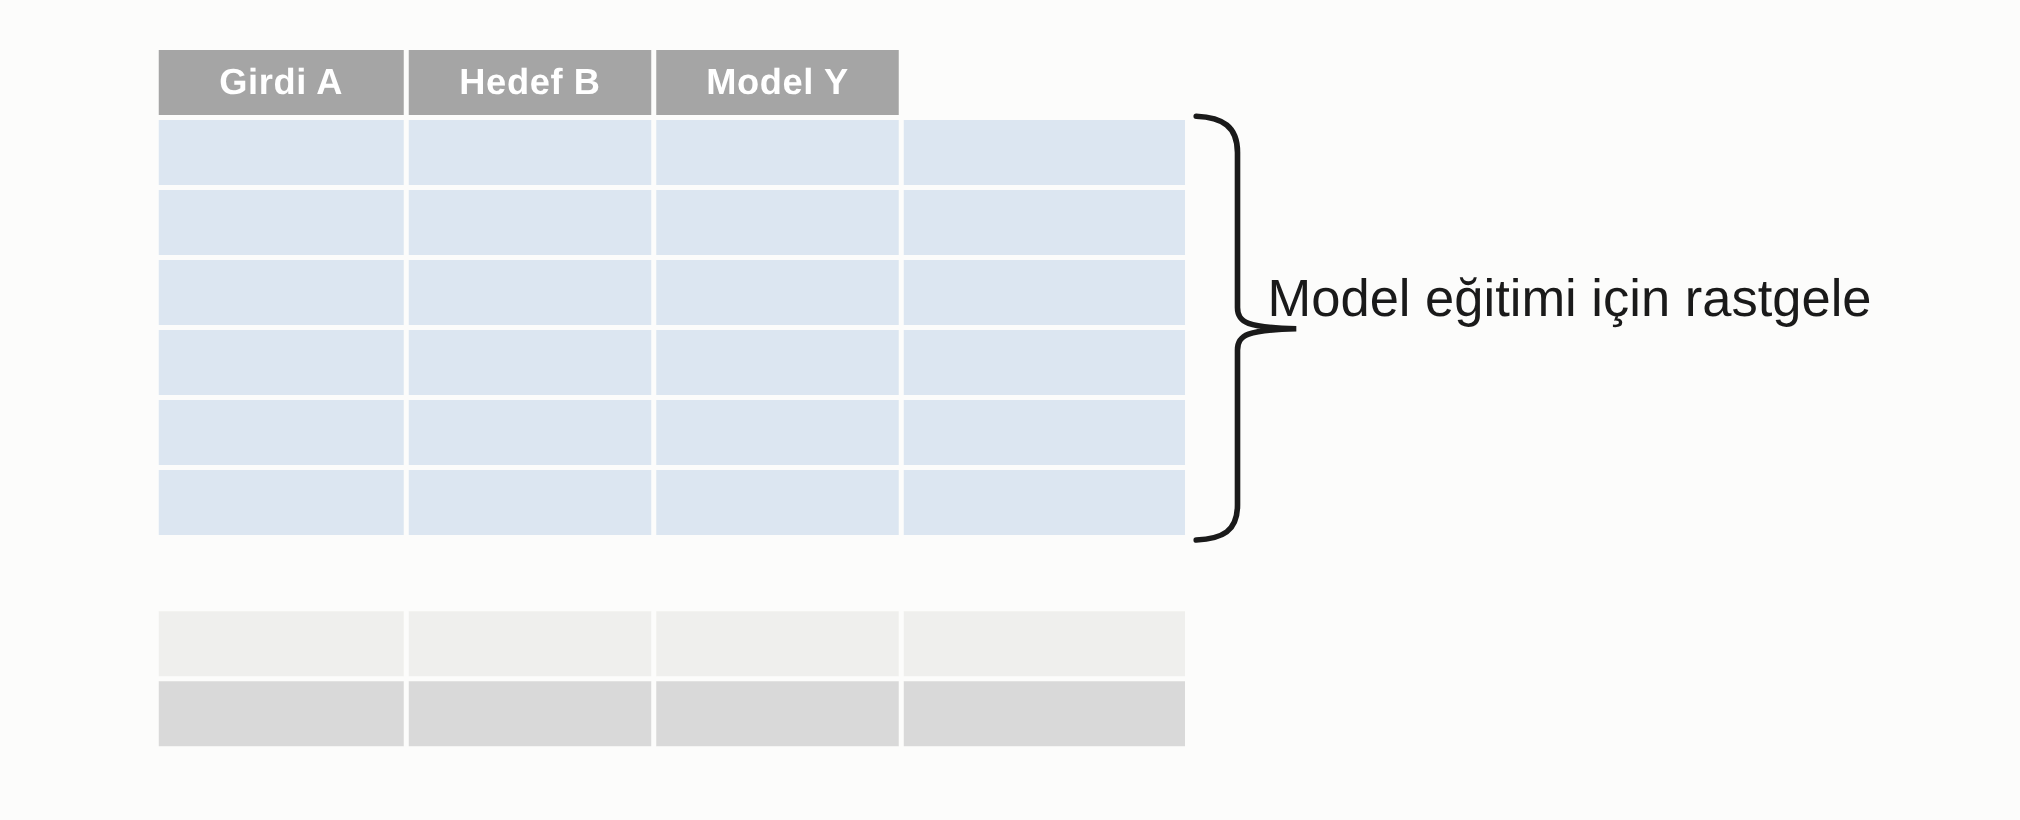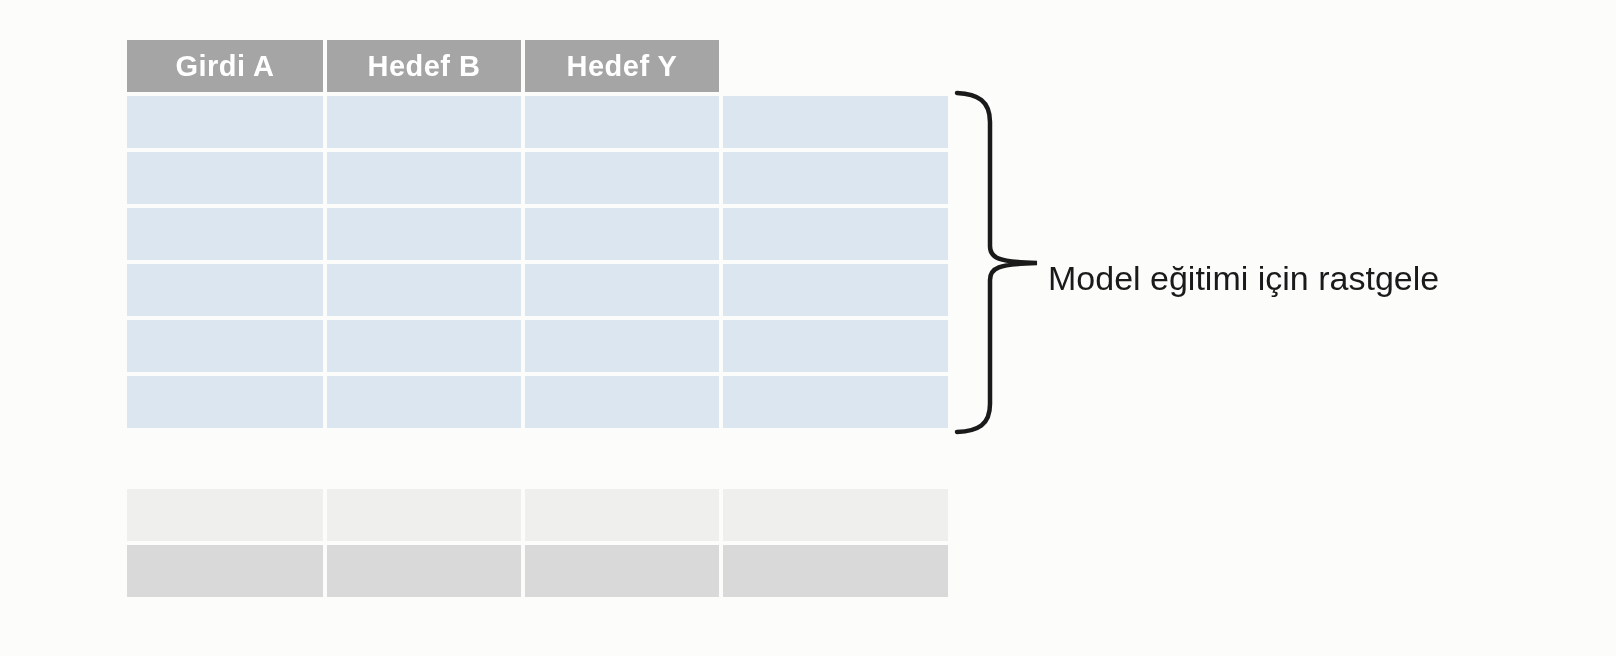--- a/index.html
+++ b/index.html
@@ -30,44 +30,43 @@
   
   .brace { position:absolute; left:952px; top:88px; }
   .brace path {
     fill:none;
     stroke:var(--color-ink, #1a1a1a);
     stroke-width:4.5;
     stroke-linecap:round;
   }
   
   .annotation {
-    position:absolute; left:1048px; top:218px;
-    font-size:34px; line-height:41px;
+    position:absolute; left:1014px; top:218px;
+    font-size:42px; line-height:41px;
     color:var(--color-ink, #1a1a1a);
     white-space:nowrap;
-    margin-top:40px;
   }
   
   .holdout {
     position:absolute; left:127px; top:489px; width:821px;
     display:grid; row-gap:4px;
   }
   .holdout .tr:nth-child(1) .td { background:var(--color-row-light, #efefed); }
   .holdout .tr:nth-child(2) .td { background:var(--color-row-dark, #d9d9d9); }
 </style>
 </head>
 <body>
 
 <div class="page">
 
   <div class="main-table">
     <div class="thead">
       <div class="th">Girdi A</div>
       <div class="th">Hedef B</div>
-      <div class="th">Hedef Y</div>
+      <div class="th">Model Y</div>
     </div>
     <div class="tbody">
         <div class="tr">
         <div class="td"></div>
         <div class="td"></div>
         <div class="td"></div>
         <div class="td"></div>
       </div>
         <div class="tr">
         <div class="td"></div>

